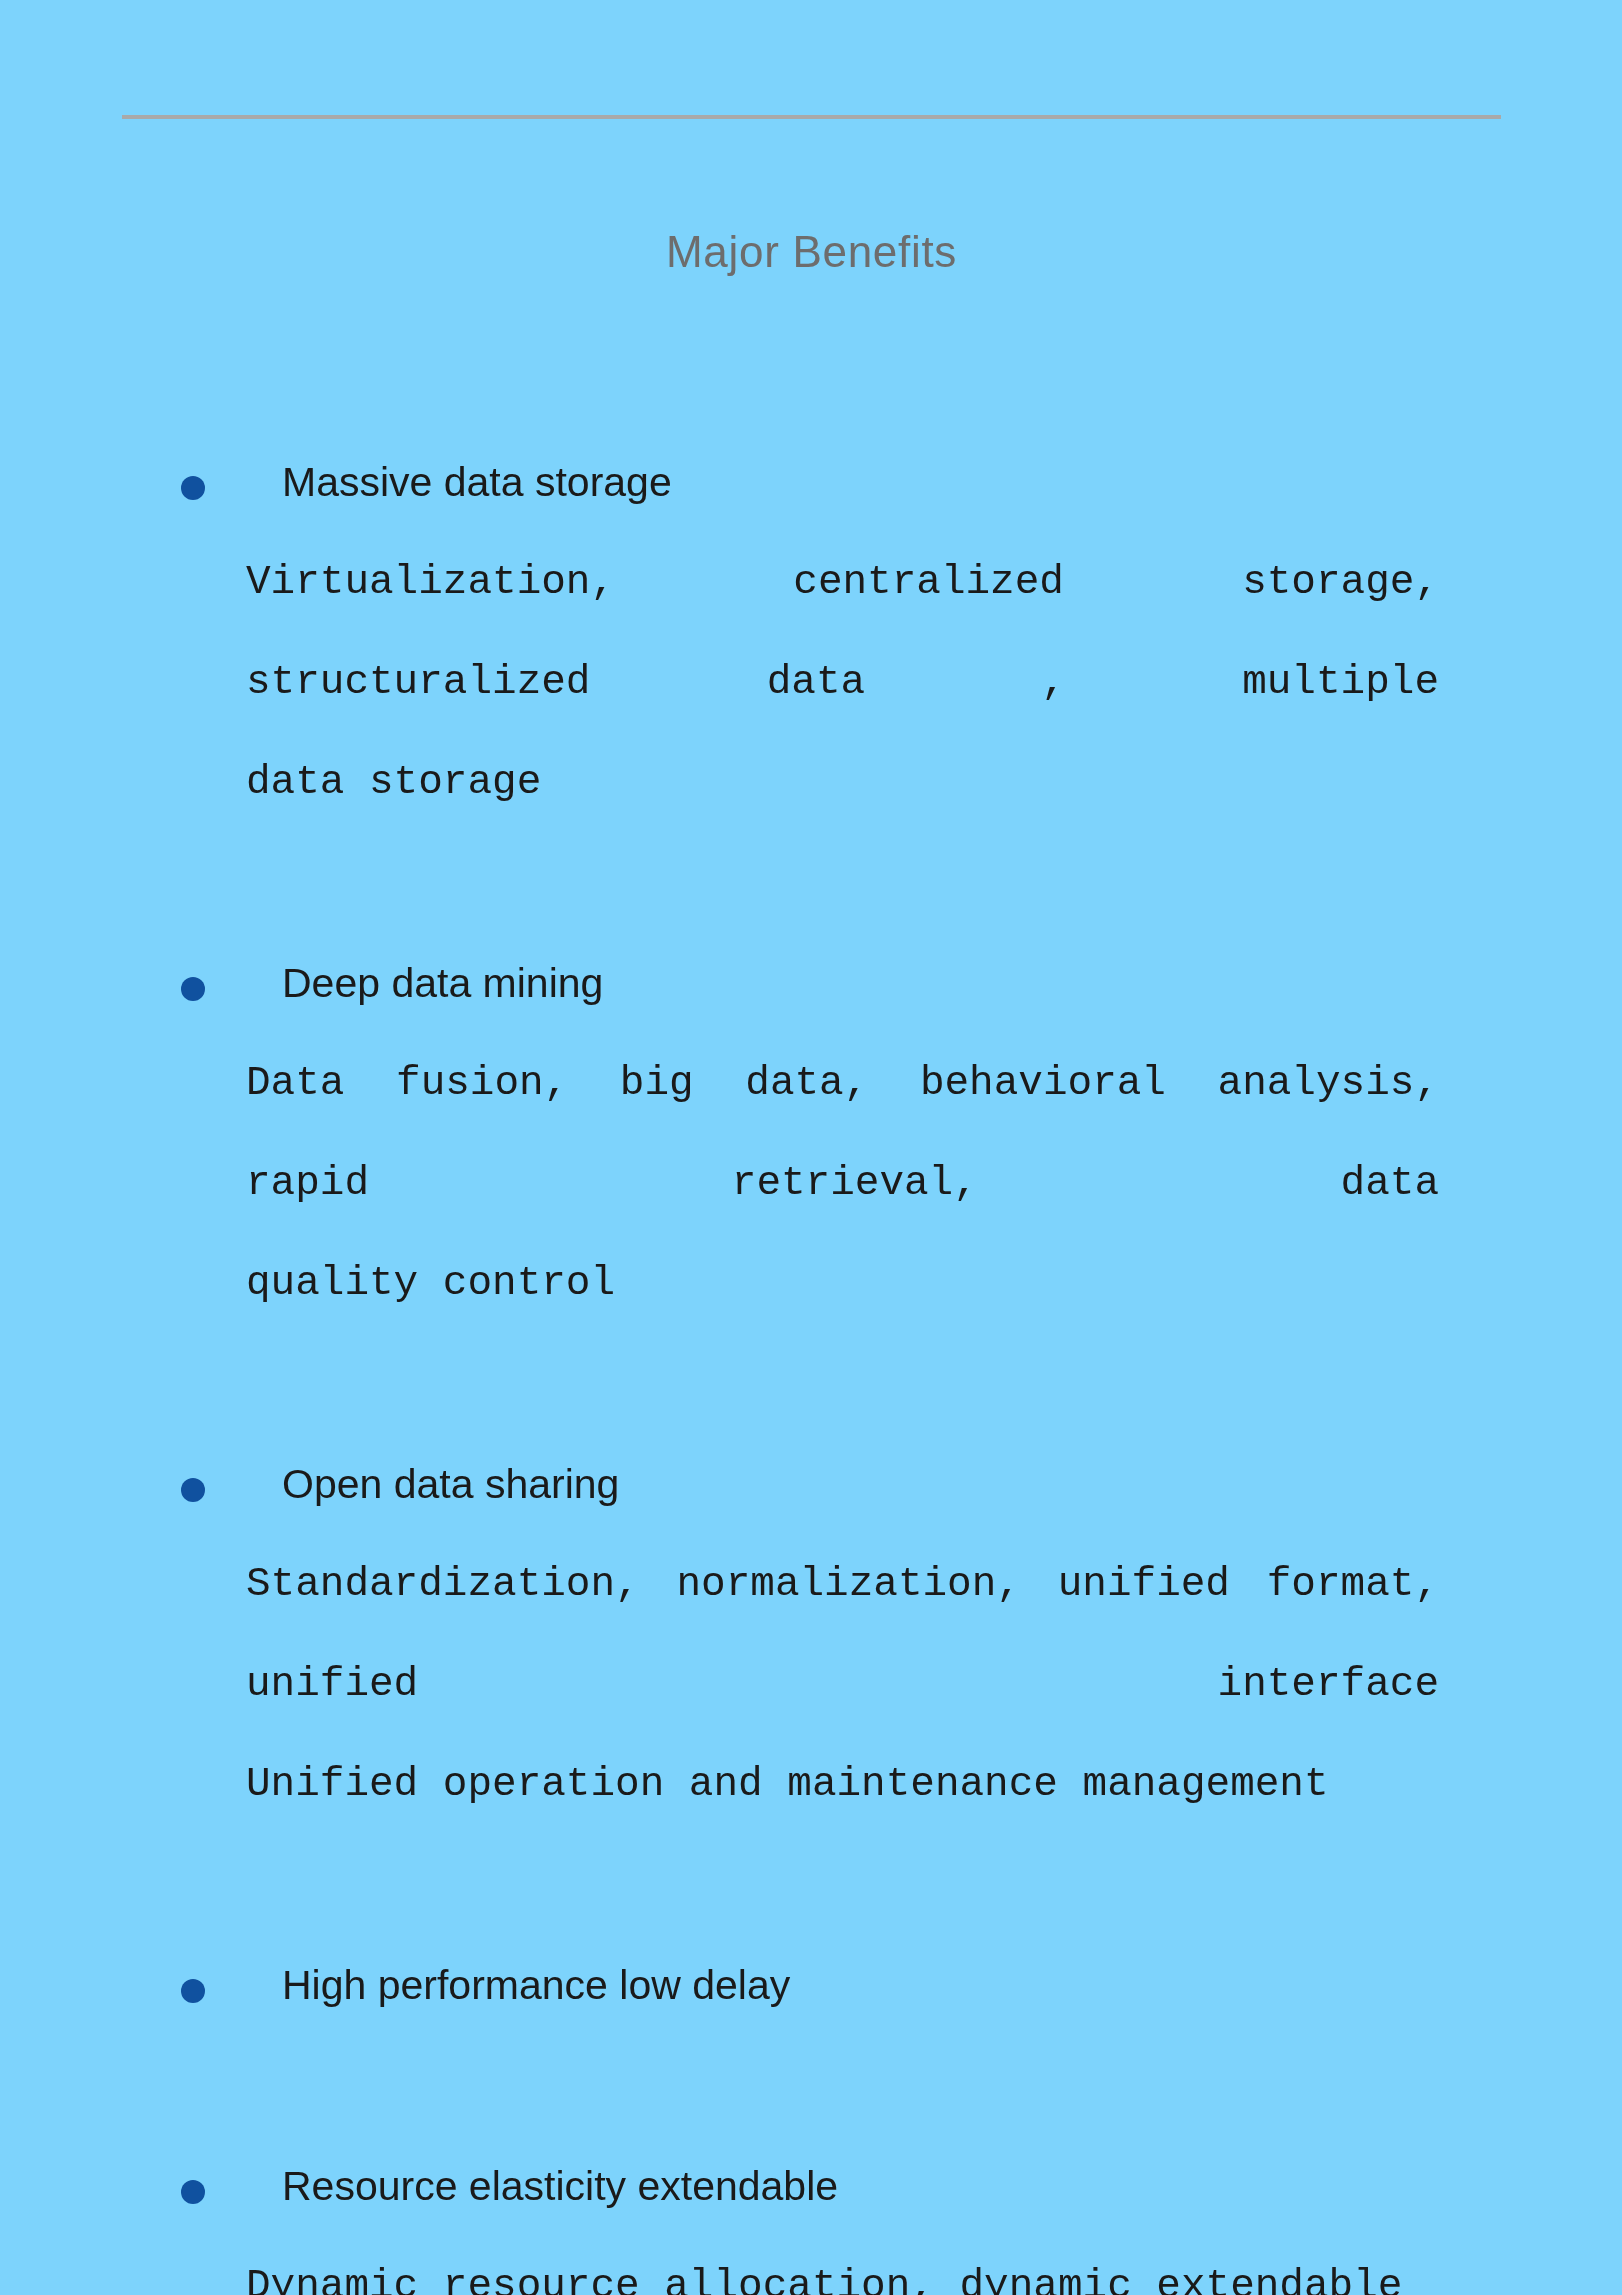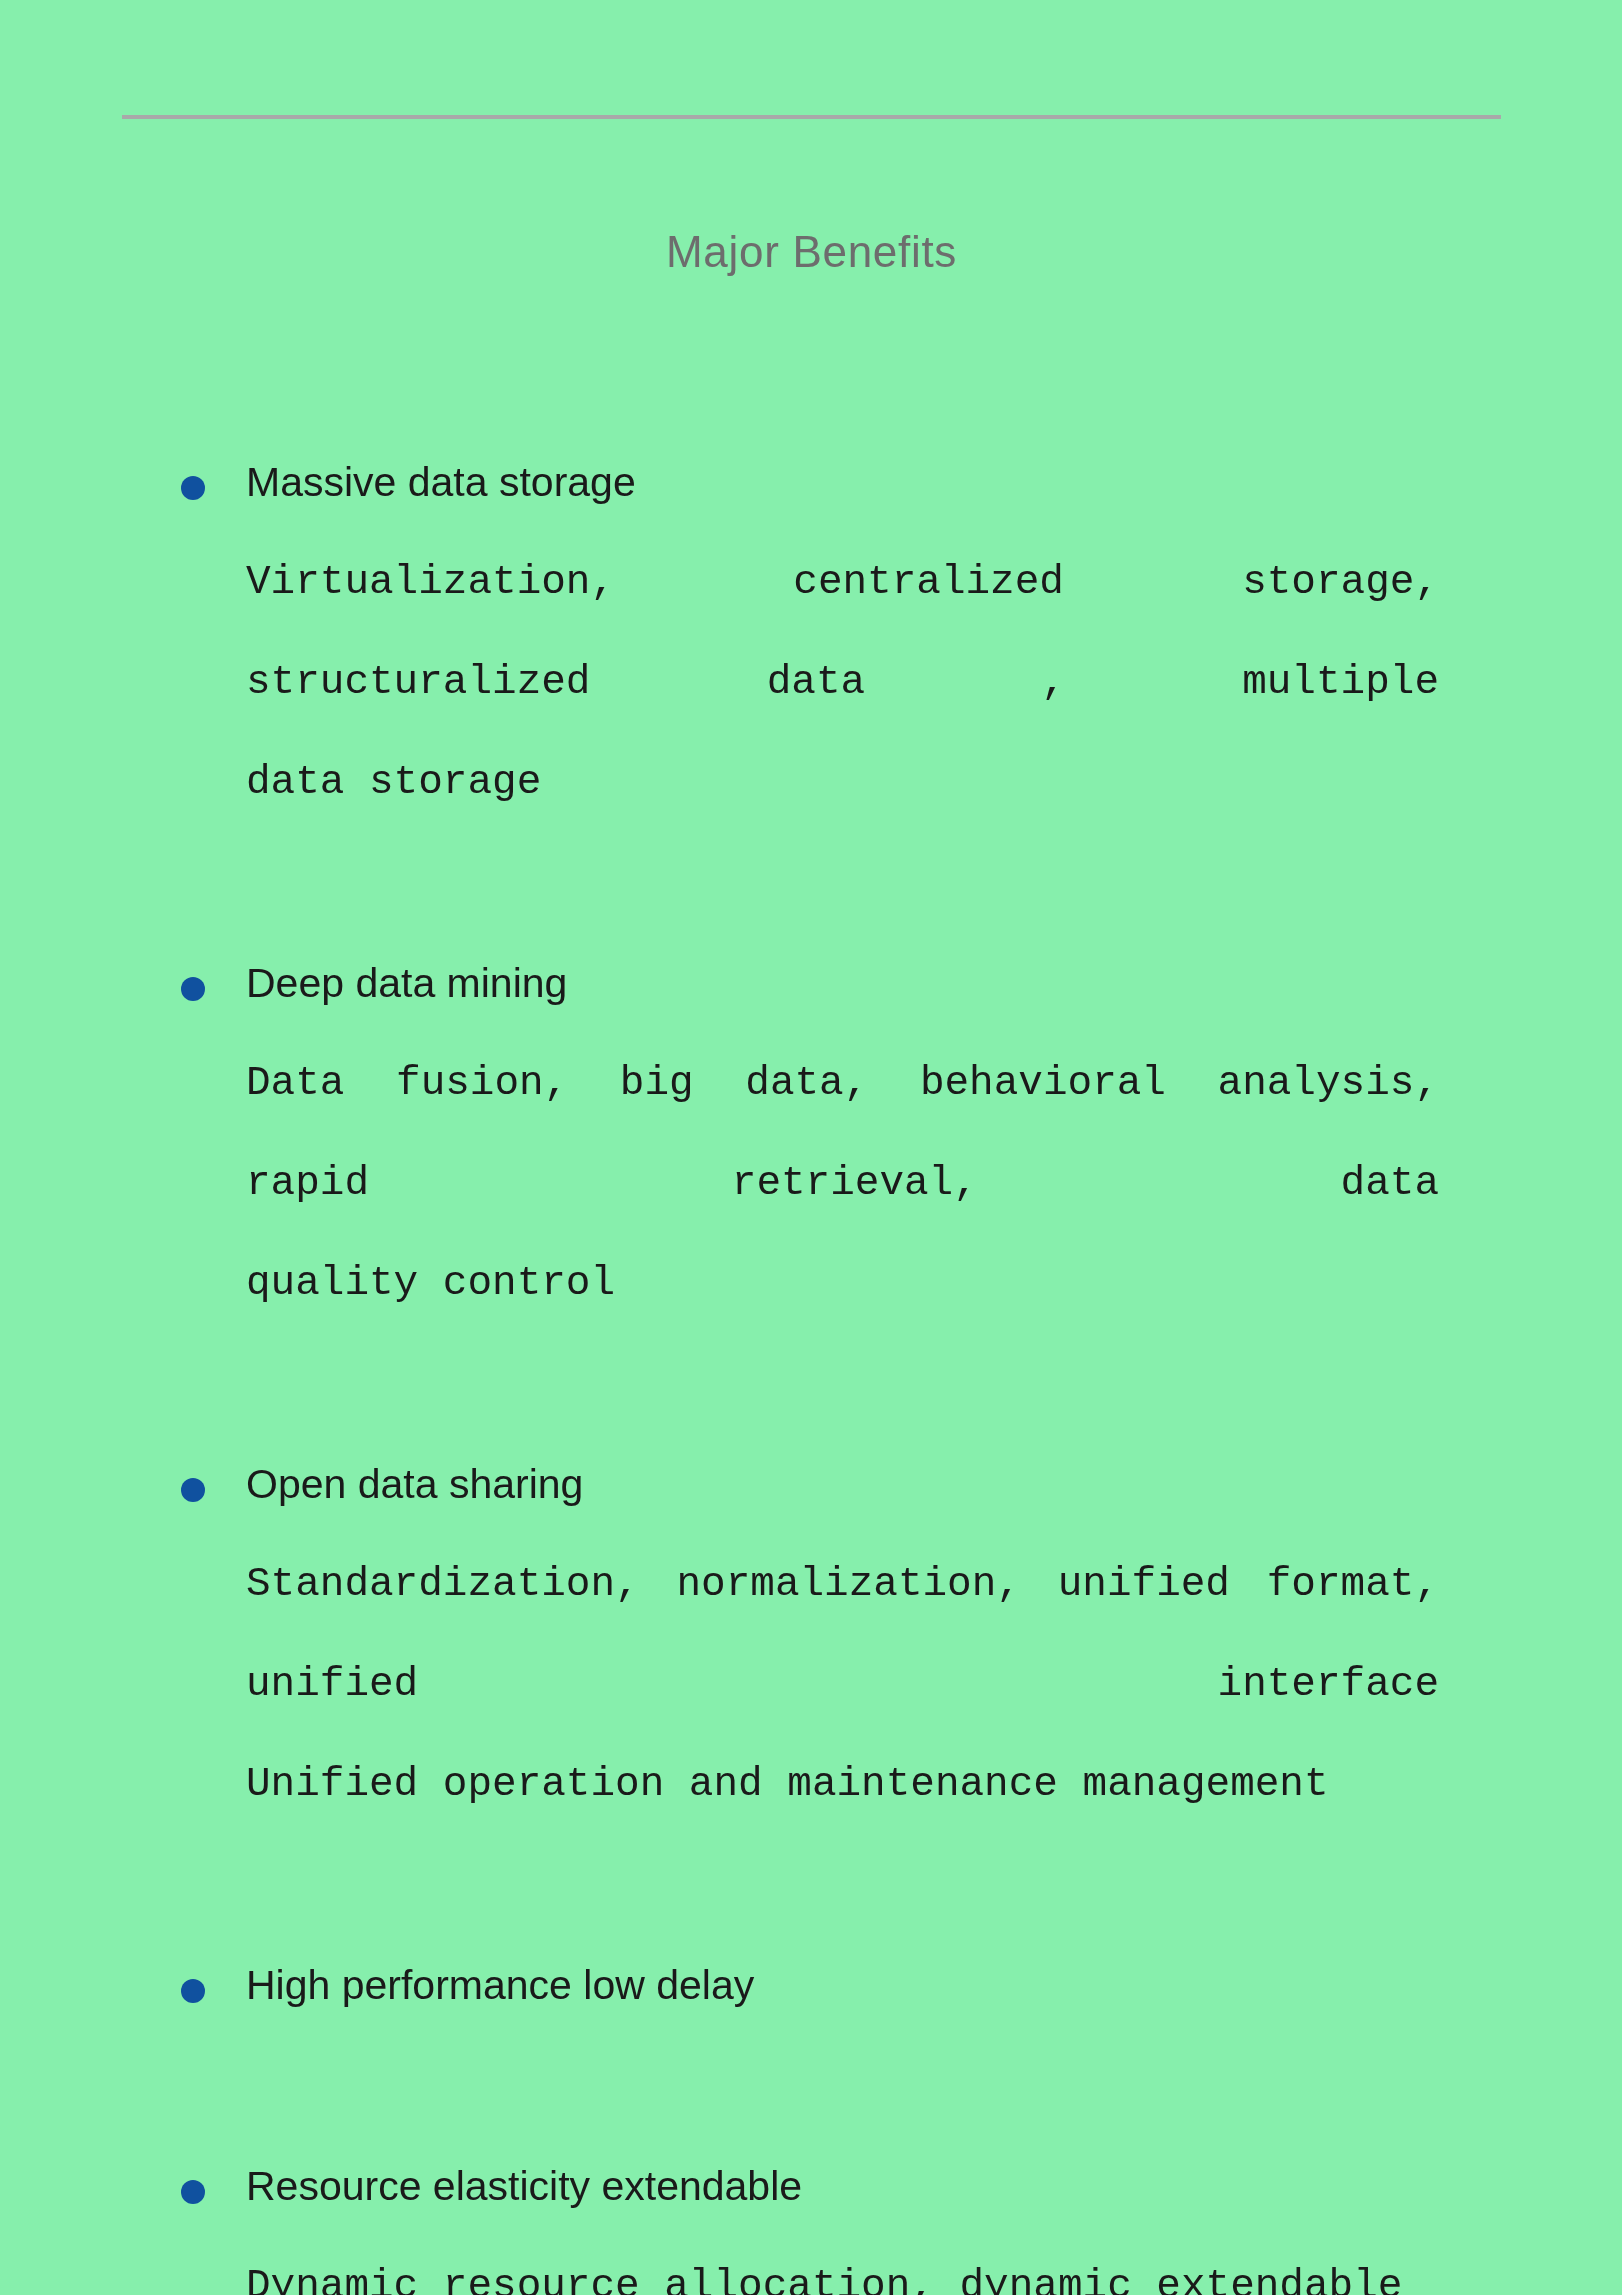--- a/index.html
+++ b/index.html
@@ -2,21 +2,21 @@
 <html style="--accent-blue: #10519F; --title-gray: #6D6D6D; --rule-gray: #A9A9A9; --text: #1A1A1A;font-size:10.5px"><head>
 <meta charset="utf-8">
 <style>
   html, body { margin: 0; padding: 0; background: #ffffff; }
   body {
     width: 1623px; height: 2295px;
     position: relative;
     font-family: "Liberation Sans", "DejaVu Sans", sans-serif;
     color: var(--text, #1a1a1a);
   }
-  .page { position: absolute; inset: 0; background: #86efac; padding-left: 37px; }
+  .page { position: absolute; inset: 0; background: #7dd3fc; padding-left: 37px; }
 
   .top-rule {
     position: absolute;
     left: 122px; top: 115px;
     width: 1379px; height: 3.9px;
     background: var(--rule-gray, #a9a9a9);
   }
 
   .page-title {
     position: absolute;
@@ -30,21 +30,21 @@
   }
 
   .content {
     position: absolute;
     left: 181px; top: 432px;
     width: 1258px;
   }
 
   .section { margin-bottom: 101px; }
 
-  .head-row { display: flex; align-items: center; height: 100px; }
+  .head-row { display: flex; align-items: center; height: 100px; gap: 36px; }
 
   .bullet {
     flex: 0 0 auto;
     width: 24px; height: 24px;
     border-radius: 50%;
     background: var(--accent-blue, #10519f);
     margin-top: 11.8px;
   }
 
   .heading {

